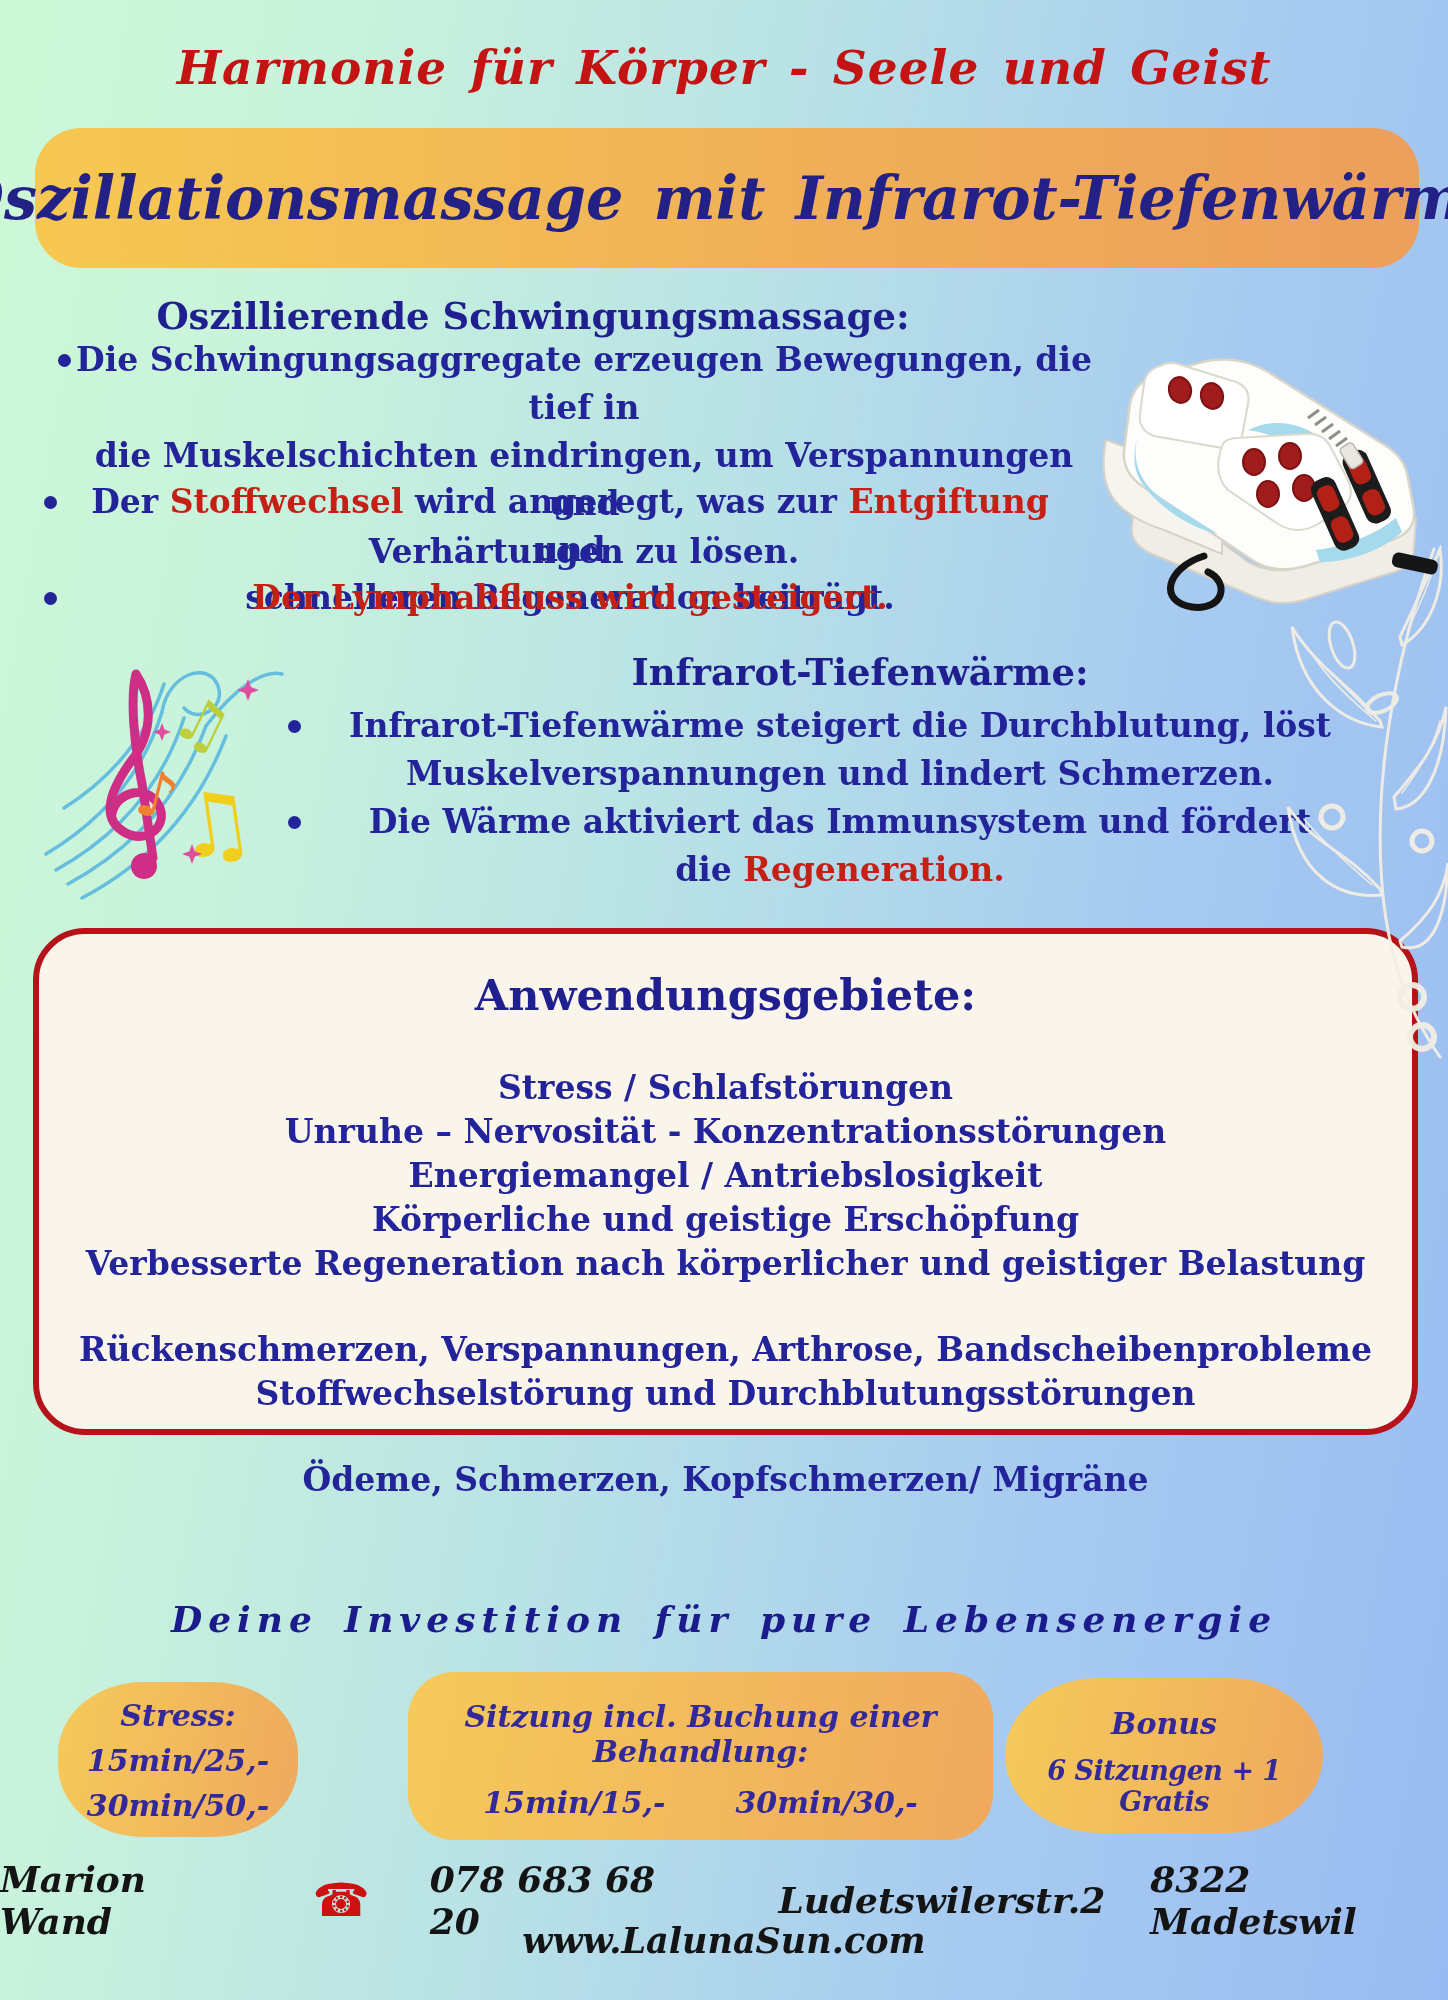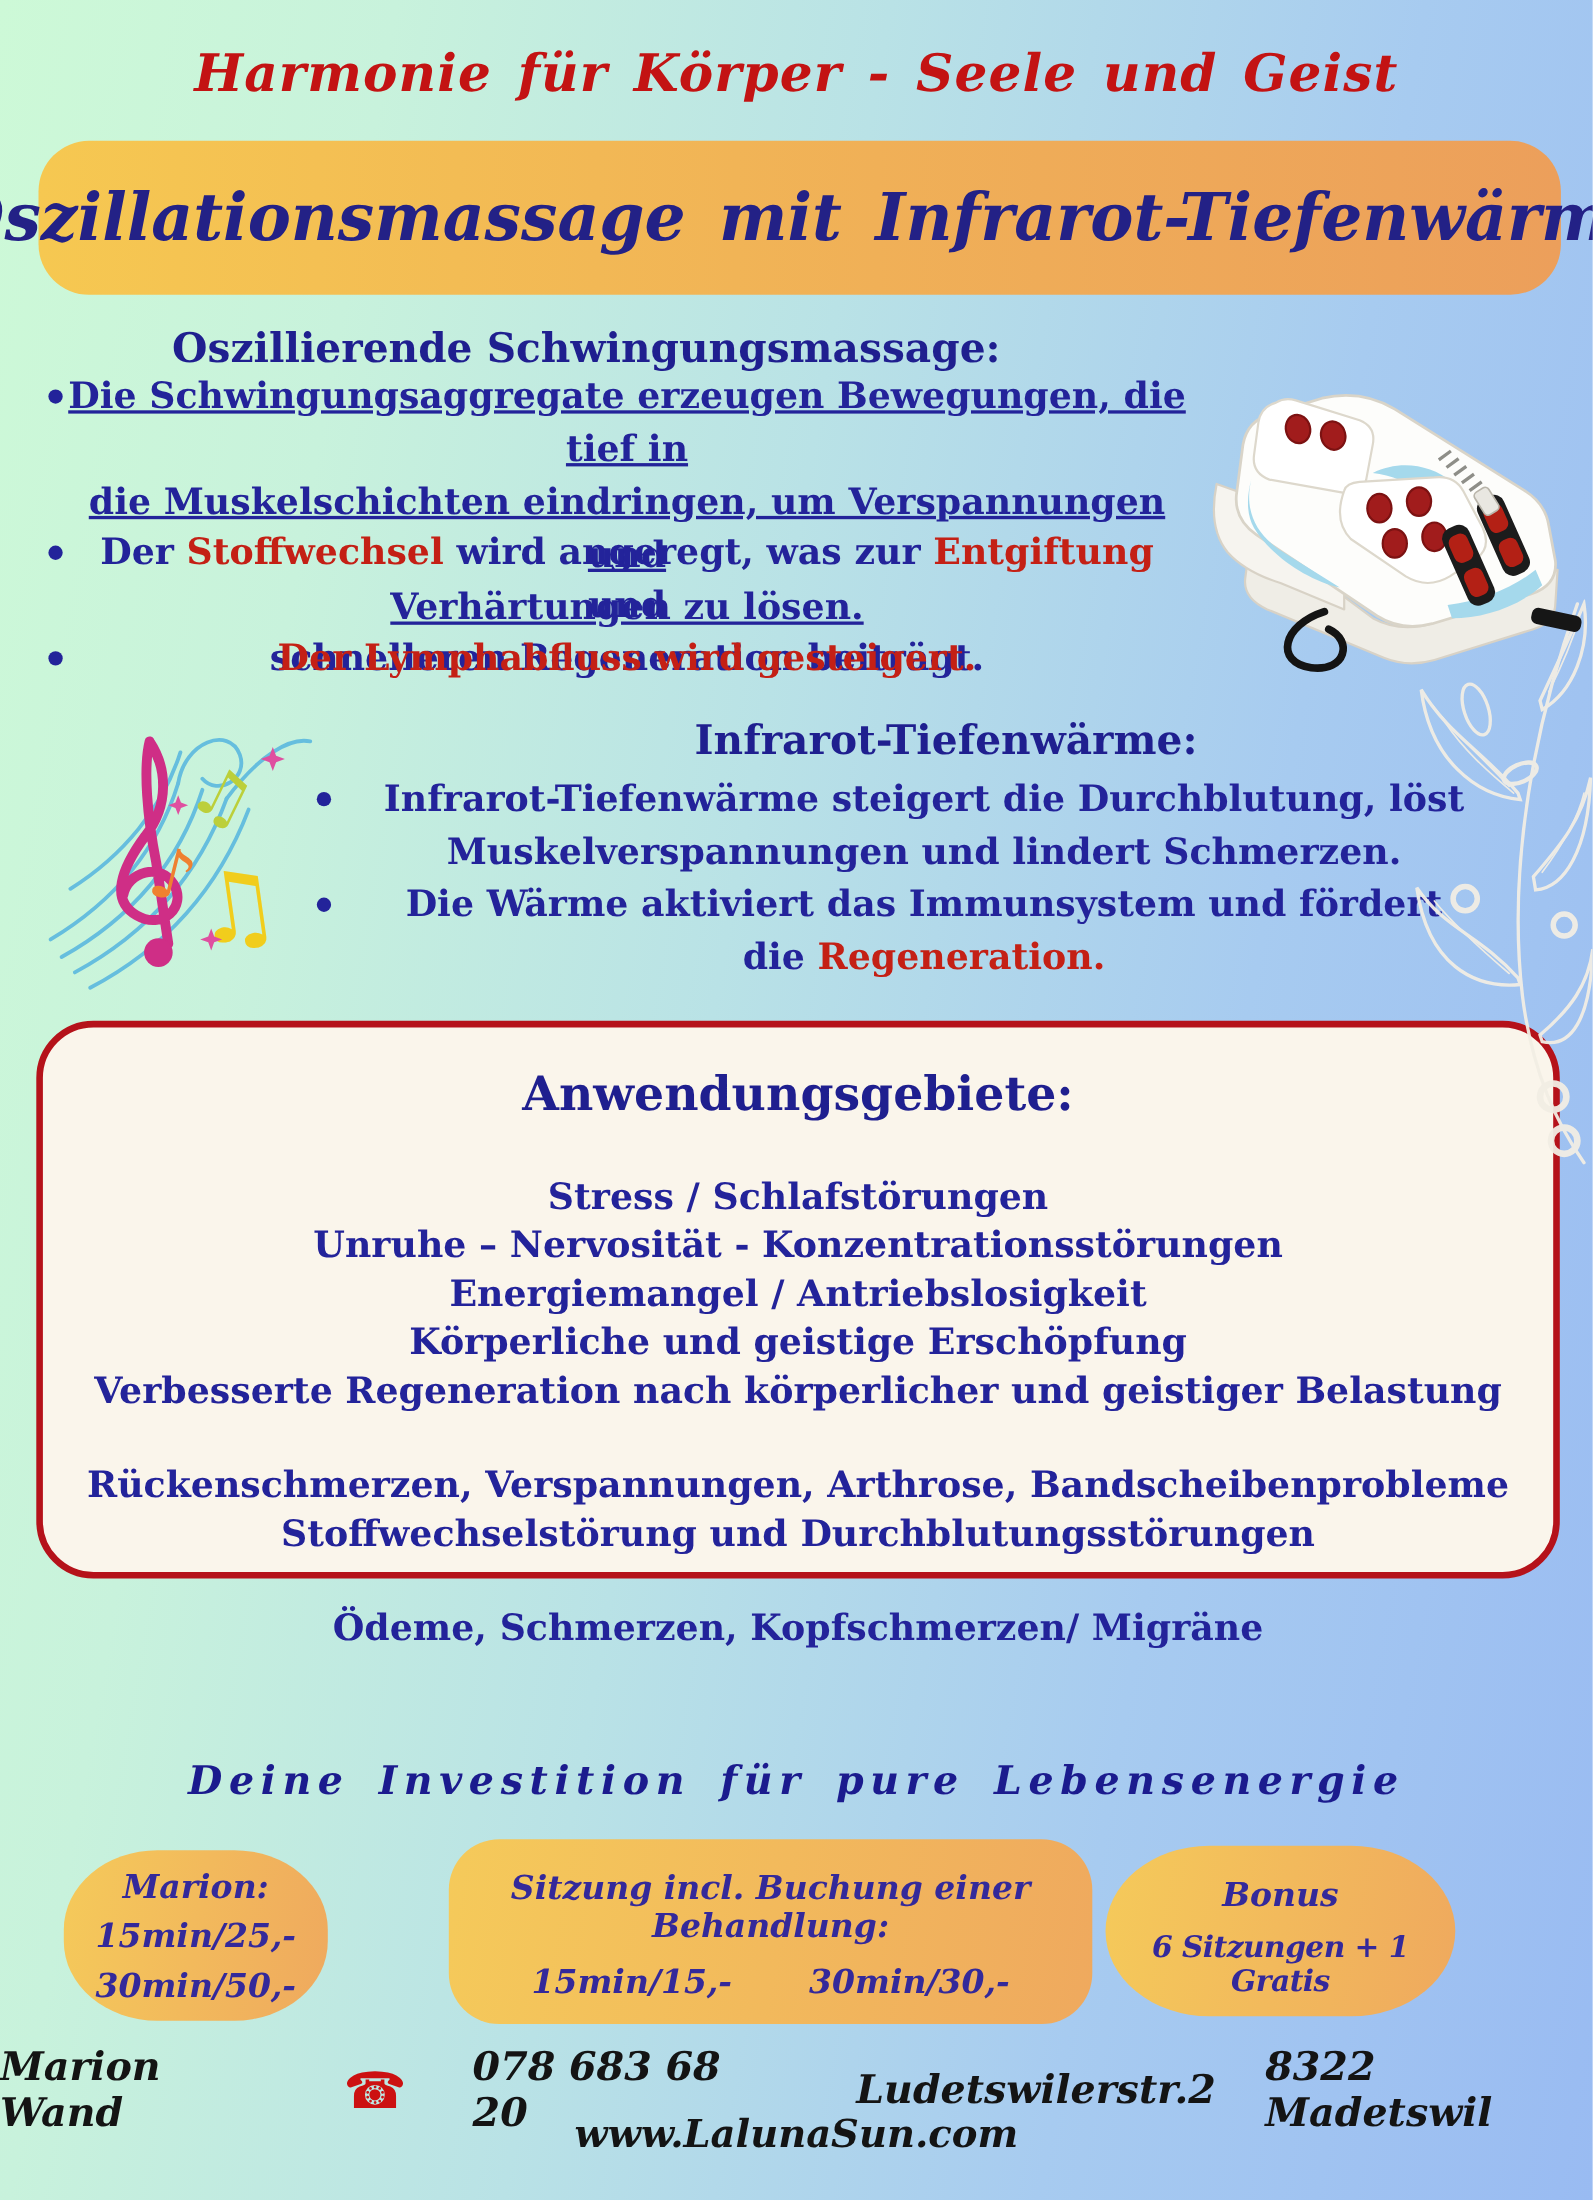--- a/index.html
+++ b/index.html
@@ -16,21 +16,21 @@
           display:flex;align-items:center;justify-content:center;}
   .banner-text{font-size:60px;font-style:italic;font-weight:600;color:#232186;white-space:nowrap;
                word-spacing:10px;transform:scaleX(0.98);}
   
   .sec-head{font-size:37px;font-weight:bold;color:#1f1f8f;text-align:center;}
   #sec1-head{top:294px;left:0;width:1066px;}
   #sec2-head{top:650px;left:260px;width:1200px;}
   
   .bullet-row{color:#23239a;font-size:33px;font-weight:600;line-height:48px;text-align:center;}
   .dot{position:absolute;width:13px;height:13px;border-radius:50%;background:#23239a;}
-  #b1{top:336px;left:50px;width:1040px;text-decoration:underline;}
+  #b1{top:336px;left:64px;width:1040px;}
   #b1 .dot{left:-6px;top:18px;}
   #b2{top:478px;left:50px;width:1040px;}
   #b2 .dot{left:-6px;top:18px;}
   #b3{top:574px;left:50px;width:1040px;}
   #b3 .dot{left:-6px;top:18px;}
   #bA{top:702px;left:280px;width:1120px;}
   #bA .dot{left:8px;top:18px;}
   #bB{top:798px;left:280px;width:1120px;}
   #bB .dot{left:8px;top:18px;}
   .red{color:#c42015;}
@@ -124,21 +124,21 @@
       <div class="appline">Stoffwechselstörung und Durchblutungsstörungen</div>
     </div>
     <div class="grp3">
       <div class="appline">Ödeme, Schmerzen, Kopfschmerzen/ Migräne</div>
     </div>
   </div>
 
   <div class="abs invest">Deine Investition für pure Lebensenergie</div>
 
   <div class="abs pbox" id="pbox1">
-    <div>Marion:</div>
+    <div>Stress:</div>
     <div>15min/25,-</div>
     <div>30min/50,-</div>
   </div>
 
   <div class="abs pbox" id="pbox2">
     <div>Sitzung incl. Buchung einer Behandlung:</div>
     <div class="row2">
       <span>15min/15,-</span>
       <span>30min/30,-</span>
     </div>

